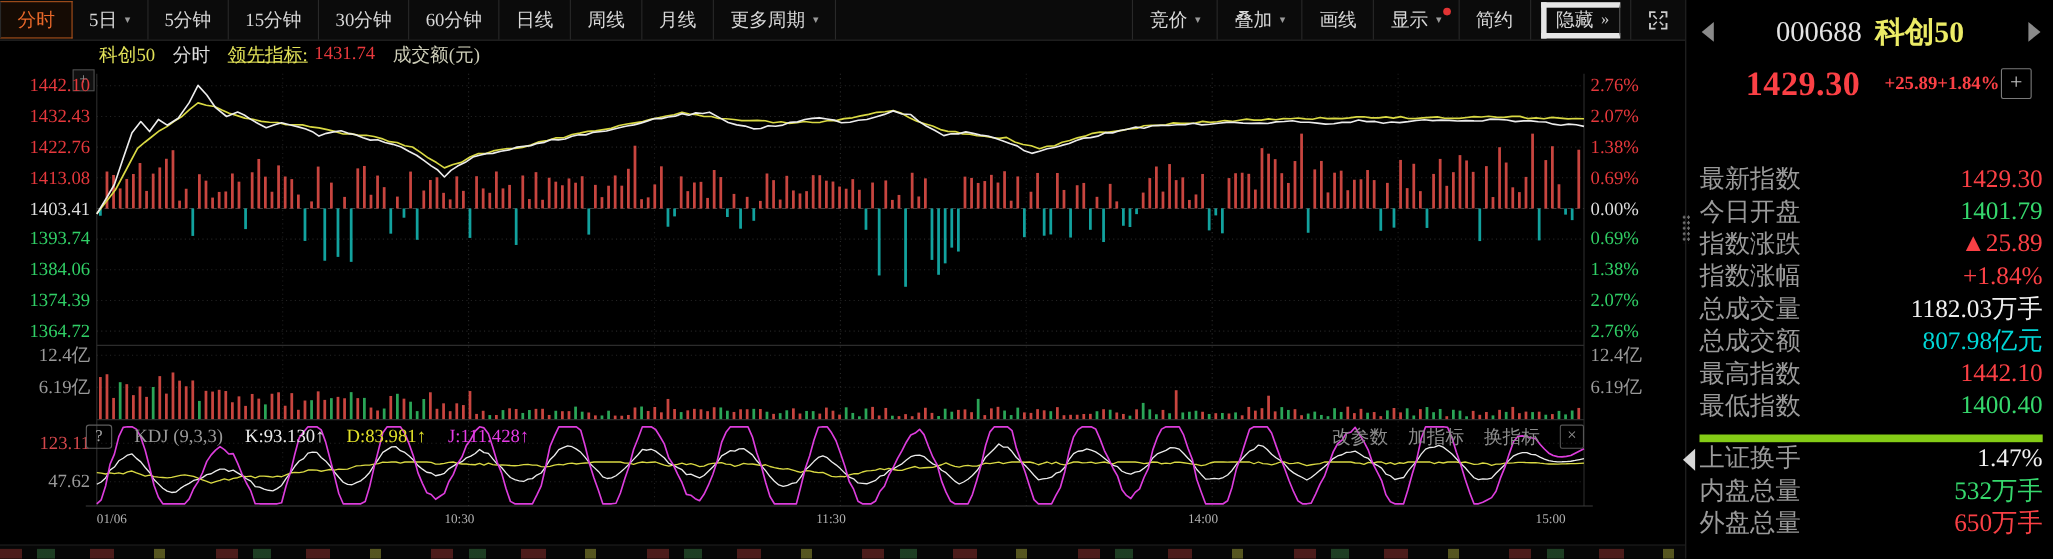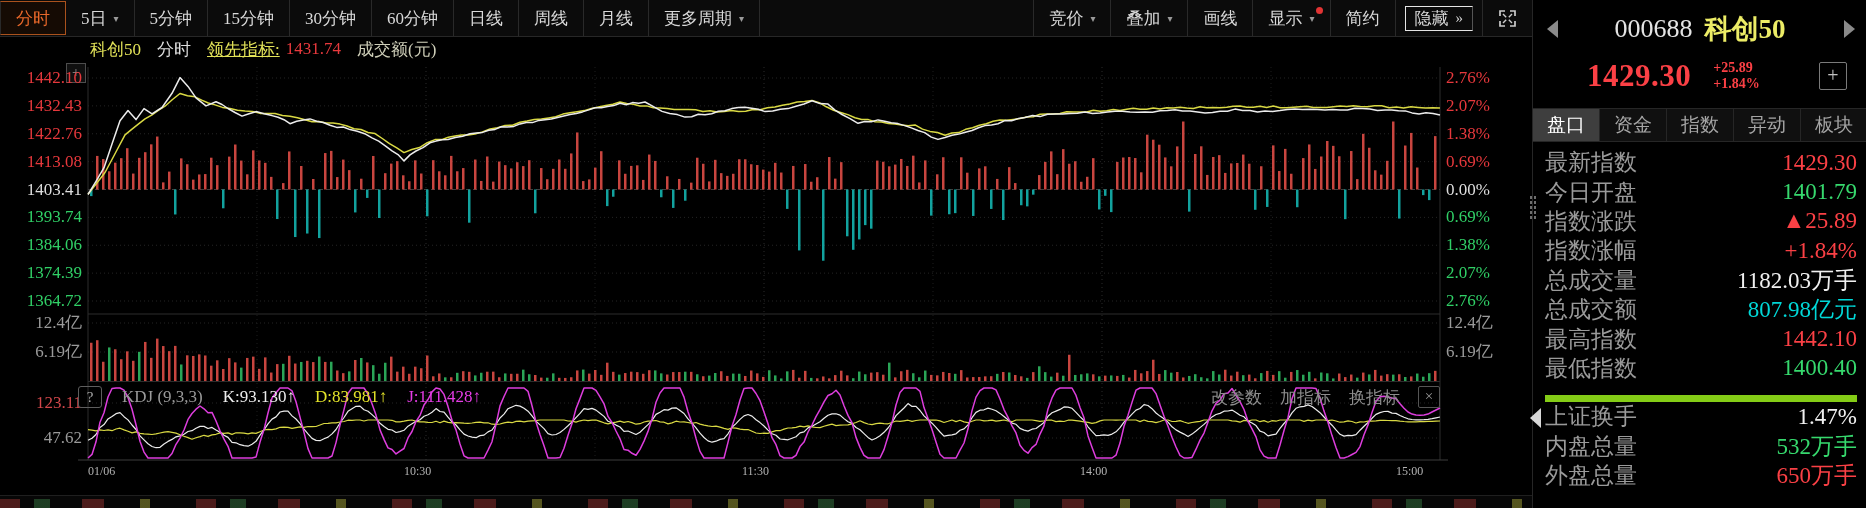--- a/index.html
+++ b/index.html
@@ -10,21 +10,21 @@
   .toolbar{height:36px;background:#0b0b0b;border-bottom:1px solid #272727;display:flex;
     justify-content:space-between;align-items:stretch;}
   .tab-group,.tool-group{display:flex;align-items:stretch;}
   .tbtn{display:flex;align-items:center;gap:7px;padding:0 15px;font-size:17px;color:#d9d9d9;
     border-right:1px solid #292929;cursor:pointer;position:relative;white-space:nowrap;}
   .tab-group .tbtn:first-child{border-left:1px solid #292929;}
   .tbtn.active{color:#e8682a;border:1px solid #aa521d;background:#150b04;margin:1px 0;}
   .tool-group .tbtn{border-right:none;border-left:1px solid #292929;}
   .tbtn .caret{font-size:10px;color:#9a9a9a;}
   .tbtn .reddot{position:absolute;top:7px;right:7px;width:7px;height:7px;border-radius:50%;background:#e23434;}
-  .tbtn.boxed-inner{margin:4px 3px;border:1px solid #e5e5e5;padding:0 9px;}
+  .tbtn.boxed-inner{margin:4px 3px;border:5px solid #e5e5e5;padding:0 9px;}
   .chev{color:#cfcfcf;font-size:15px;}
   
   .chart-pane{position:absolute;top:37px;left:0;width:1532px;height:471px;}
   #chart-svg{position:absolute;left:0;top:0;width:1532px;height:471px;}
   .chart-header{position:absolute;left:90px;top:1px;height:22px;display:flex;gap:16px;
     align-items:center;font-size:17px;white-space:nowrap;}
   .h-sym{color:#e2e258;}
   .h-mode{color:#dedede;}
   .h-lead{color:#e2e258;text-decoration:underline;}
   .h-leadval{color:#e8393d;margin-left:-10px;}
@@ -63,22 +63,22 @@
     border-top:10px solid transparent;border-bottom:10px solid transparent;border-right:11px solid #d8d8d8;}
   .q-header{position:absolute;top:10px;left:0;right:0;height:38px;display:flex;align-items:center;
     justify-content:center;gap:12px;}
   .q-prev,.q-next{width:0;height:0;border-top:9px solid transparent;border-bottom:9px solid transparent;}
   .q-prev{border-right:11px solid #8a8a8a;position:absolute;left:14px;}
   .q-next{border-left:11px solid #8a8a8a;position:absolute;right:12px;}
   .q-code{color:#e4e4e4;font-size:26px;}
   .q-name{color:#ecec66;font-size:27px;font-weight:bold;}
   .q-price-row{position:absolute;top:52px;left:0;right:0;height:48px;display:flex;align-items:center;}
   .q-price{color:#fb4045;font-size:31px;font-weight:bold;margin-left:54px;letter-spacing:.5px;}
-  .q-chg{display:flex;flex-direction:column;margin-left:22px;line-height:1.15;
-    color:#fb4045;font-size:14px;font-weight:bold;text-align:left;}
+  .q-chg{display:flex;margin-left:22px;line-height:1.15;
+    color:#fb4045;font-size:17px;font-weight:bold;text-align:left;}
   .q-add{position:absolute;right:20px;top:10px;width:26px;height:26px;border:1px solid #7a7a7a;
     border-radius:2px;color:#c2c2c2;font-size:20px;line-height:24px;text-align:center;}
   .q-tabs{position:absolute;top:108px;left:0;right:0;height:32px;display:flex;
     border-top:1px solid #262626;border-bottom:1px solid #262626;background:#101010;}
   .q-tab{flex:1;display:flex;align-items:center;justify-content:center;font-size:19px;
     color:#a5a5a5;border-right:1px solid #262626;cursor:pointer;}
   .q-tab:last-child{border-right:none;}
   .q-tab.active{background:#3e3e3e;color:#ffffff;}
   .q-rows{position:absolute;top:148px;left:12px;right:10px;}
   .q-row{height:29.4px;display:flex;justify-content:space-between;align-items:center;
@@ -718,27 +718,20 @@
       <span class="q-next"></span>
     </div>
     <div class="q-price-row">
       <span class="q-price">1429.30</span>
       <div class="q-chg">
         <span>+25.89</span>
         <span>+1.84%</span>
       </div>
       <span class="q-add">+</span>
     </div>
-    <div class="q-tabs" id="q-tabs">
-        <div class="q-tab active">盘口</div>
-        <div class="q-tab">资金</div>
-        <div class="q-tab">指数</div>
-        <div class="q-tab">异动</div>
-        <div class="q-tab">板块</div>
-      </div>
     <div class="q-rows" id="q-rows">
         <div class="q-row">
           <span class="q-lab">最新指数</span>
           <span class="q-val v-up">1429.30</span>
         </div>
         <div class="q-row">
           <span class="q-lab">今日开盘</span>
           <span class="q-val v-down">1401.79</span>
         </div>
         <div class="q-row">

